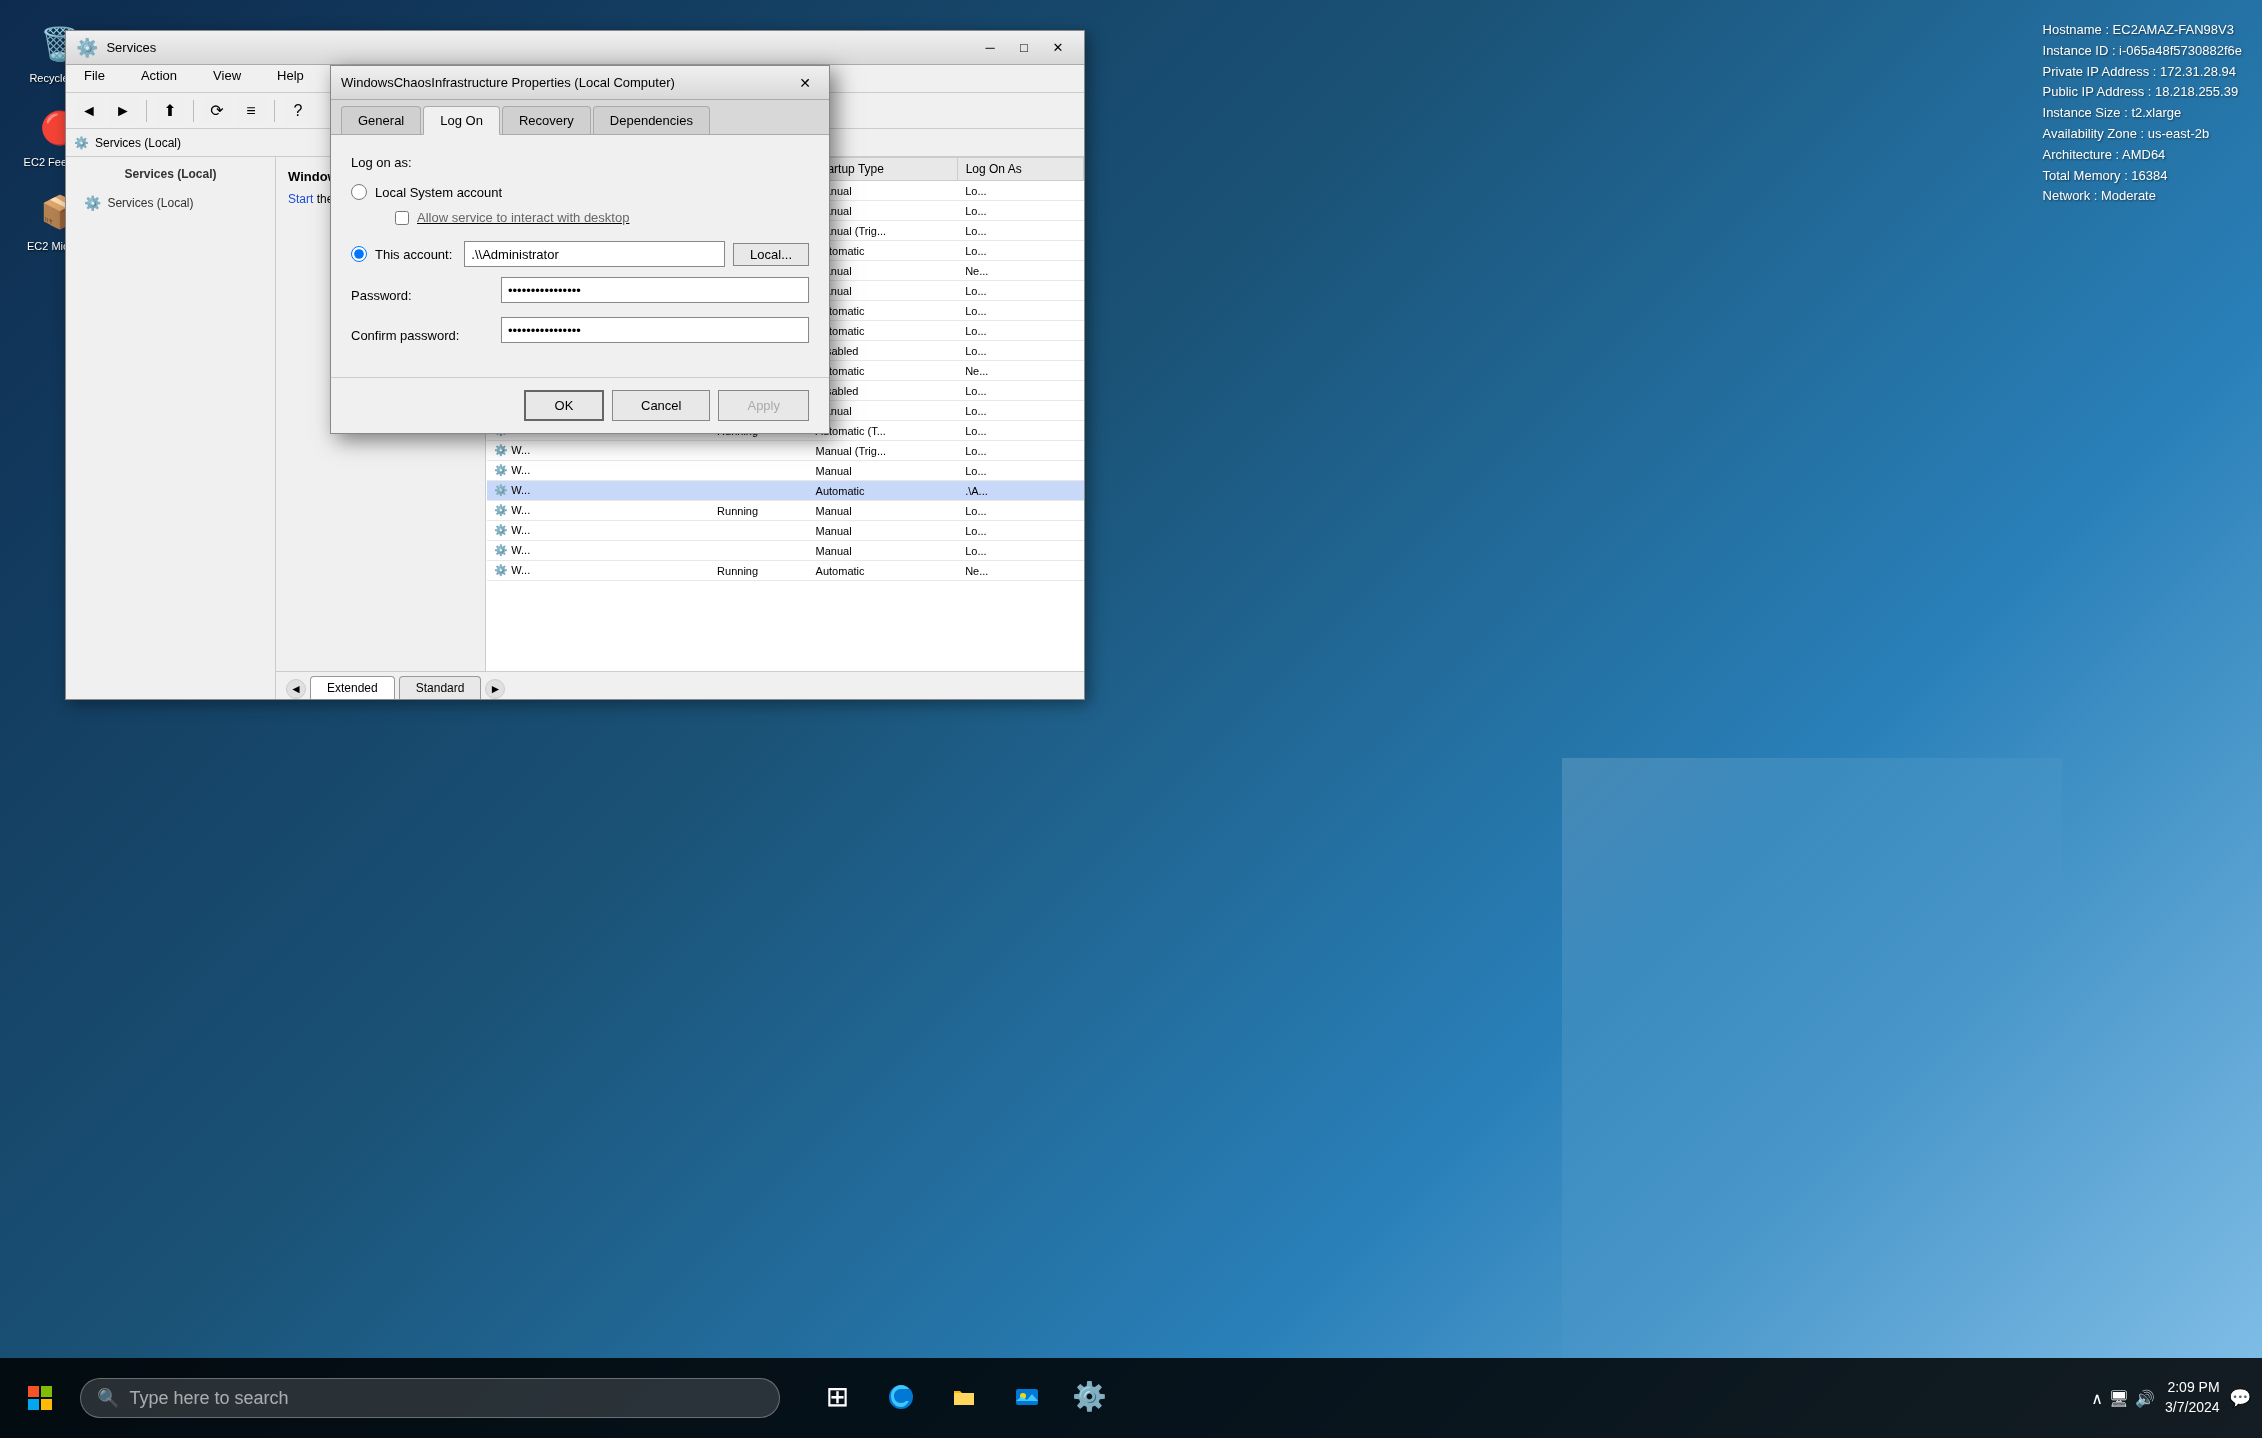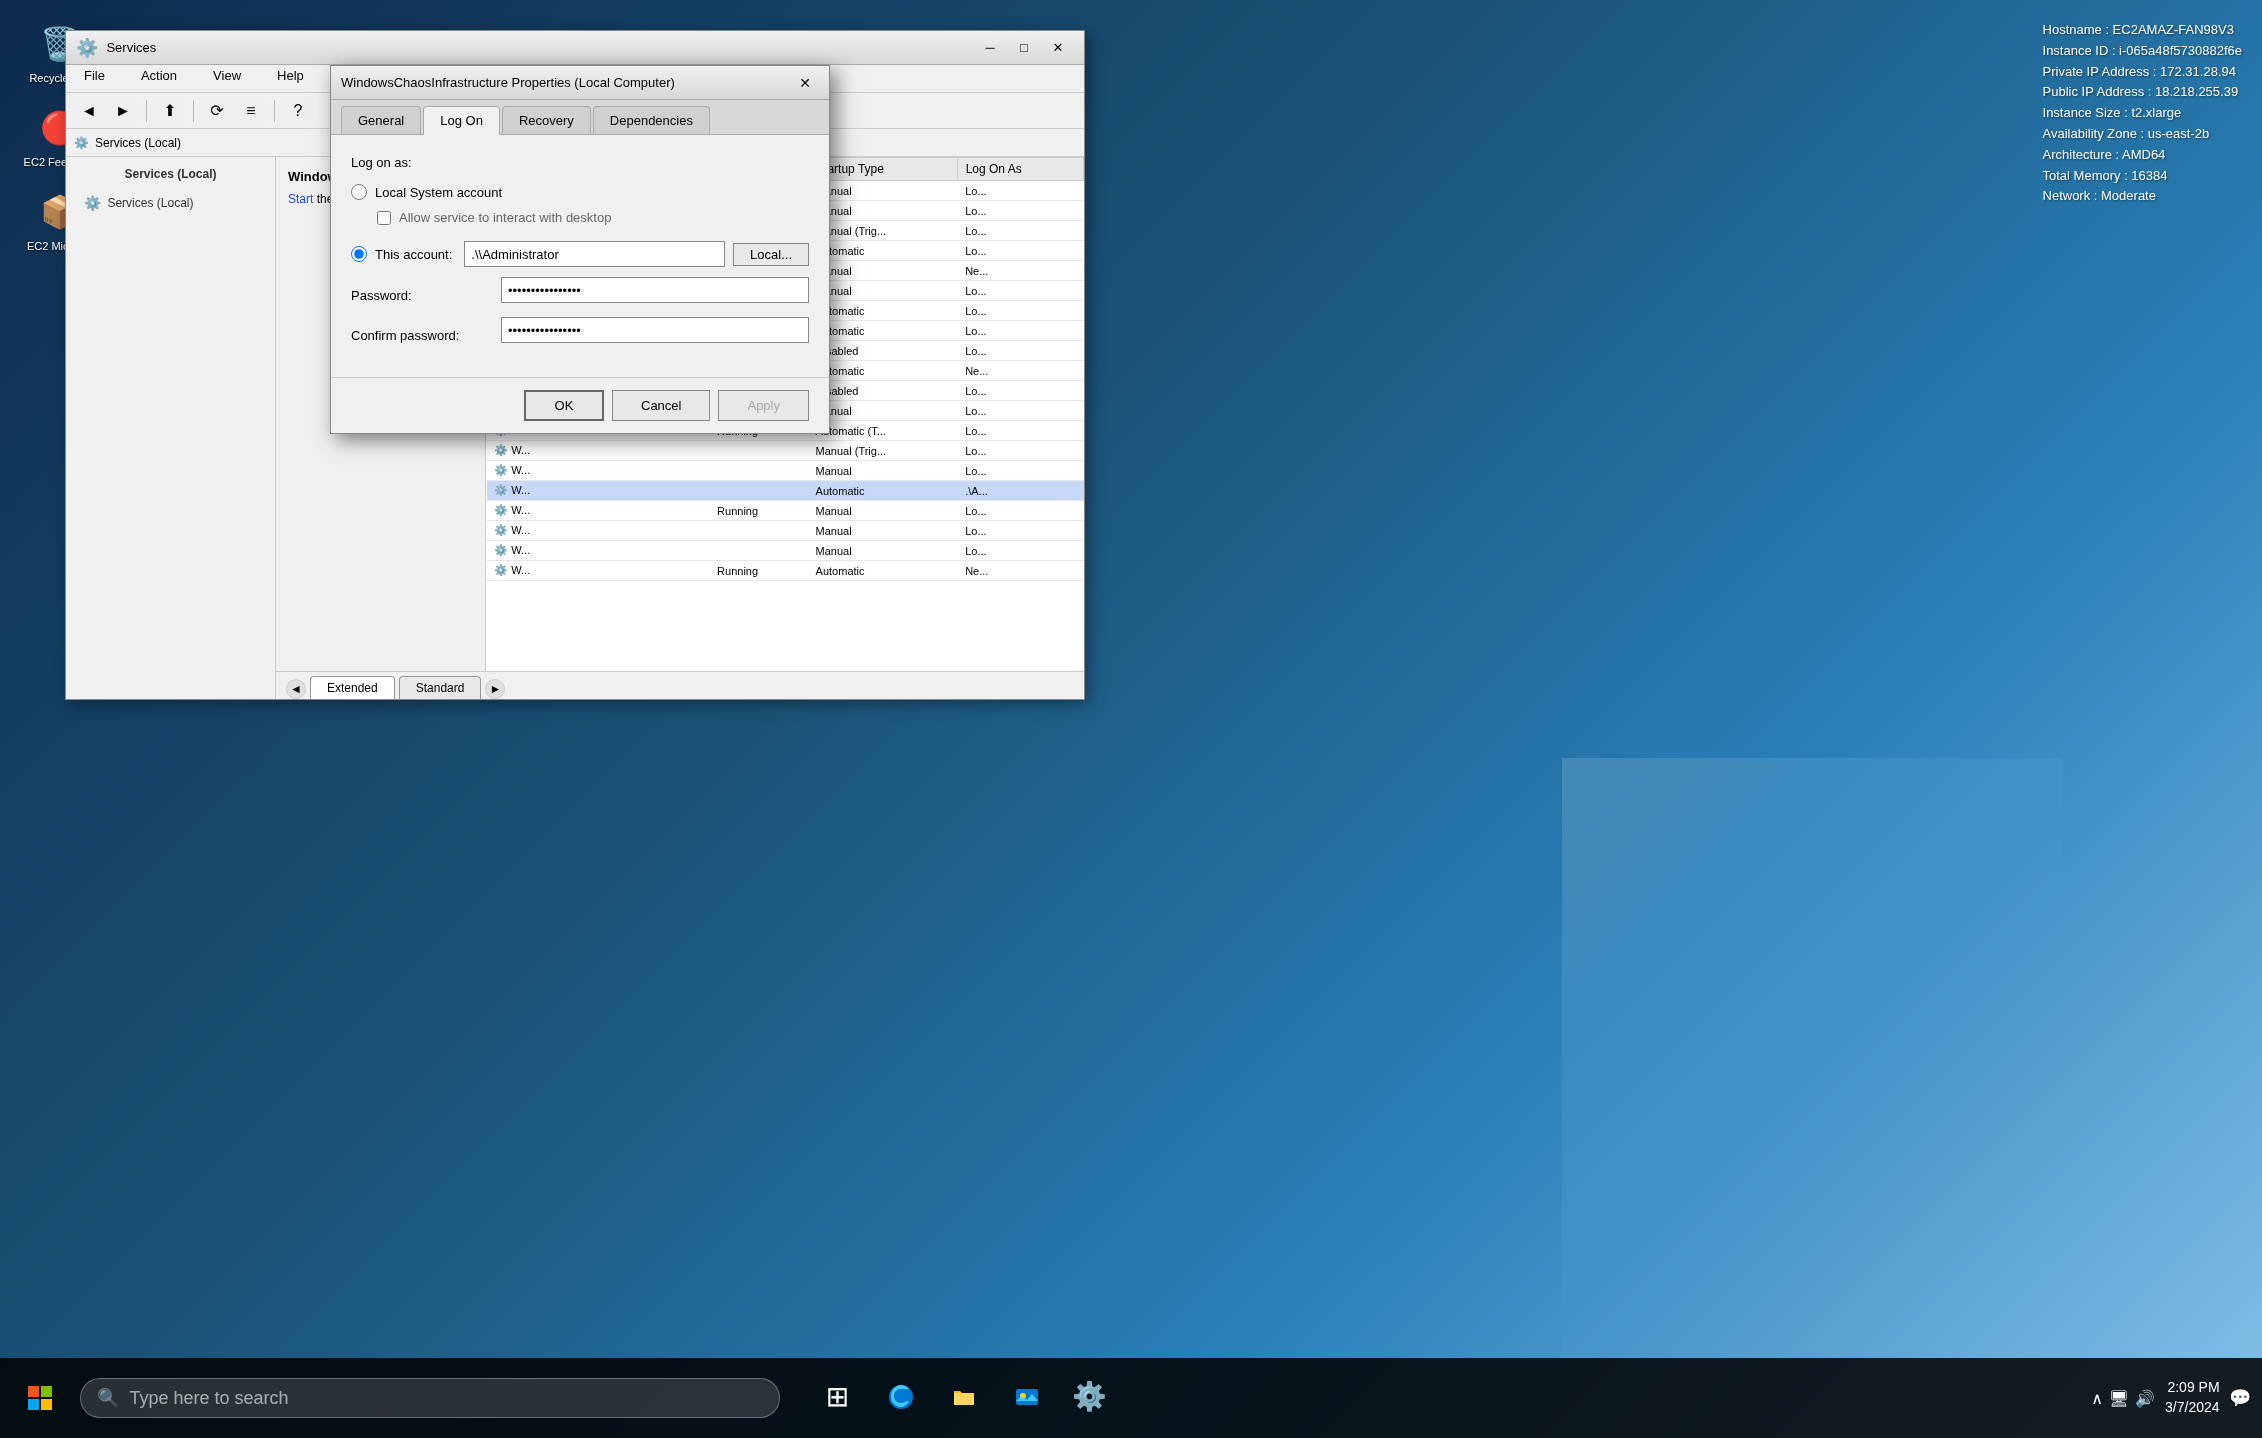--- a/index.html
+++ b/index.html
@@ -476,22 +476,23 @@
     .radio-option label {
       font-size: 13px;
       cursor: pointer;
       font-family: 'Segoe UI', Tahoma, sans-serif;
     }
 
     .checkbox-option {
       display: flex;
       align-items: center;
       gap: 8px;
-      margin-left: 26px;
+      margin-left: 44px;
       margin-bottom: 16px;
+      text-decoration: underline;
     }
 
     .checkbox-option input[type="checkbox"] {
       width: 14px;
       height: 14px;
     }
 
     .checkbox-option label {
       font-size: 13px;
       color: #666;

